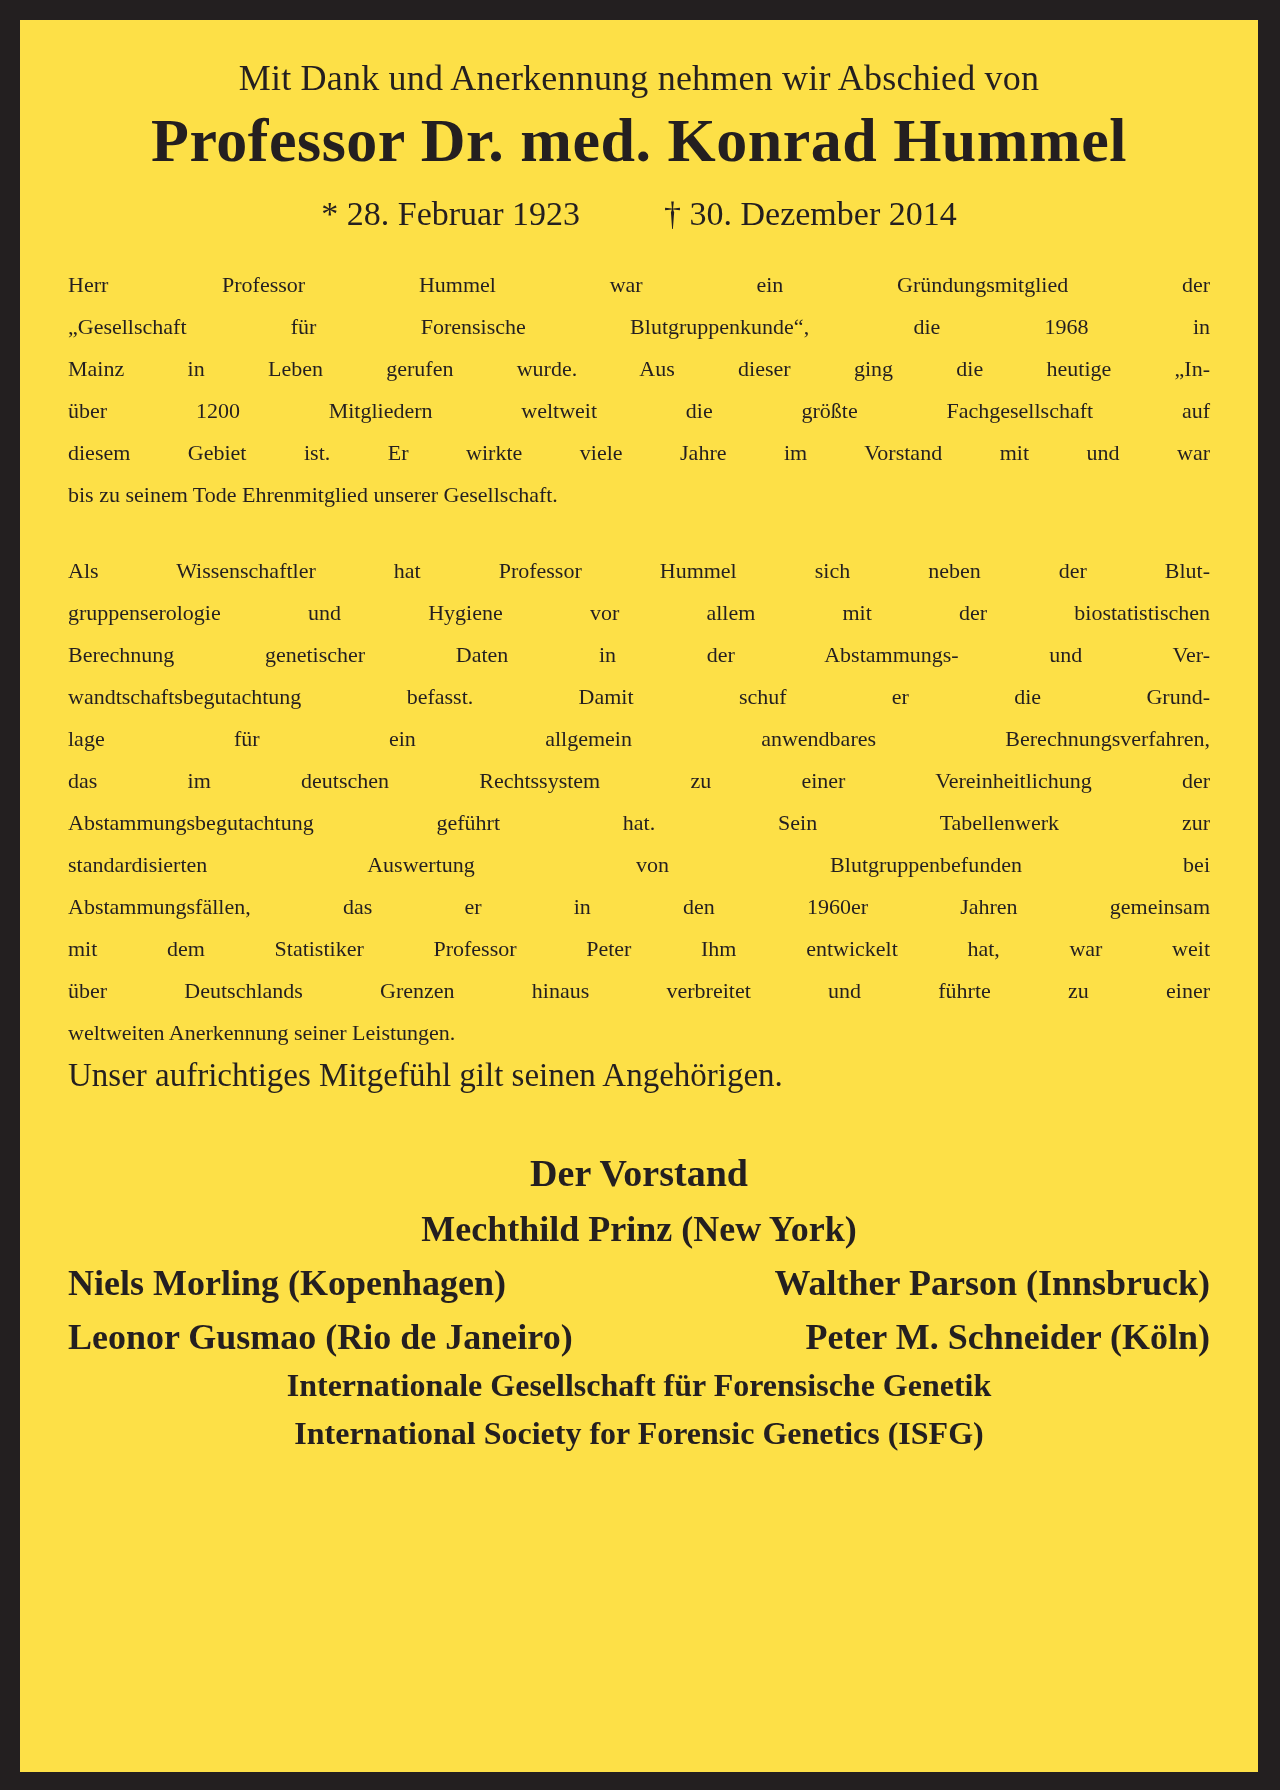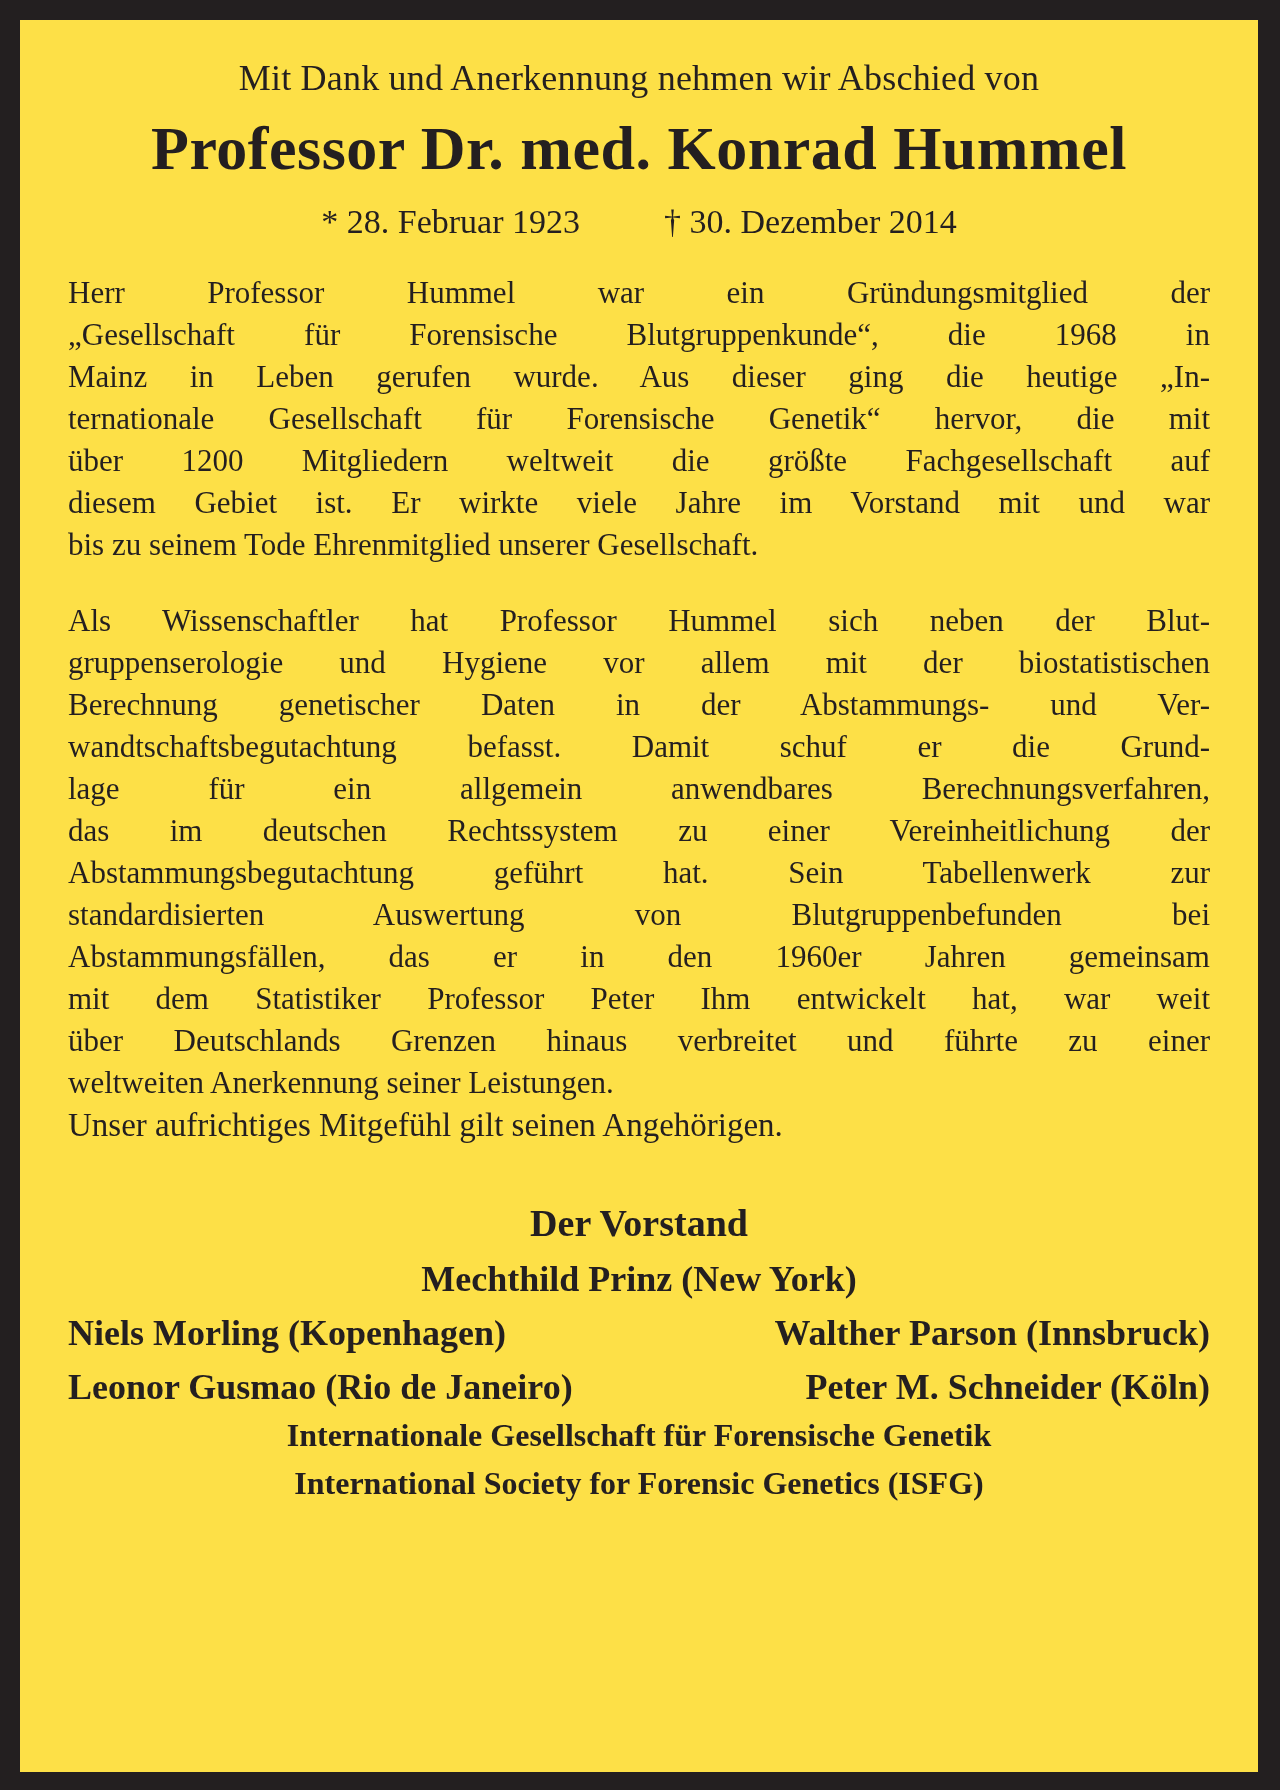--- a/index.html
+++ b/index.html
@@ -27,33 +27,33 @@
     font-size: 36px;
     line-height: 44px;
     margin-top: 6px;
     letter-spacing: 0.2px;
   }
   .deceased-name {
     text-align: center;
     font-size: 62px;
     line-height: 76px;
     font-weight: bold;
-    margin-top: 10px;
+    margin-top: 2px;
     letter-spacing: 0.5px;
   }
   .dates {
     text-align: center;
     font-size: 34px;
     line-height: 44px;
     margin-top: 14px;
   }
   .dates .birth { margin-right: 42px; }
   .dates .death { margin-left: 42px; }
   .para {
-    font-size: 31px;
+    font-size: 22px;
     line-height: 42px;
   }
   .para-1 { margin-top: 28px; }
   .para-2 { margin-top: 34px; }
   .jline {
     text-align: justify;
     text-align-last: justify;
   }
   .lline {
     text-align: left;
@@ -104,21 +104,20 @@
   <div class="deceased-name">Professor Dr. med. Konrad Hummel</div>
 
   <div class="dates">
     <span class="birth">* 28. Februar 1923</span><span class="death">† 30. Dezember 2014</span>
   </div>
 
   <div class="para para-1">
     <div class="jline">Herr Professor Hummel war ein Gründungsmitglied der</div>
     <div class="jline">„Gesellschaft für Forensische Blutgruppenkunde“, die 1968 in</div>
     <div class="jline">Mainz in Leben gerufen wurde. Aus dieser ging die heutige „In-</div>
-    <div class="jline">ternationale Gesellschaft für Forensische Genetik“ hervor, die mit</div>
     <div class="jline">über 1200 Mitgliedern weltweit die größte Fachgesellschaft auf</div>
     <div class="jline">diesem Gebiet ist. Er wirkte viele Jahre im Vorstand mit und war</div>
     <div class="lline">bis zu seinem Tode Ehrenmitglied unserer Gesellschaft.</div>
   </div>
 
   <div class="para para-2">
     <div class="jline">Als Wissenschaftler hat Professor Hummel sich neben der Blut-</div>
     <div class="jline">gruppenserologie und Hygiene vor allem mit der biostatistischen</div>
     <div class="jline">Berechnung genetischer Daten in der Abstammungs- und Ver-</div>
     <div class="jline">wandtschaftsbegutachtung befasst. Damit schuf er die Grund-</div>

